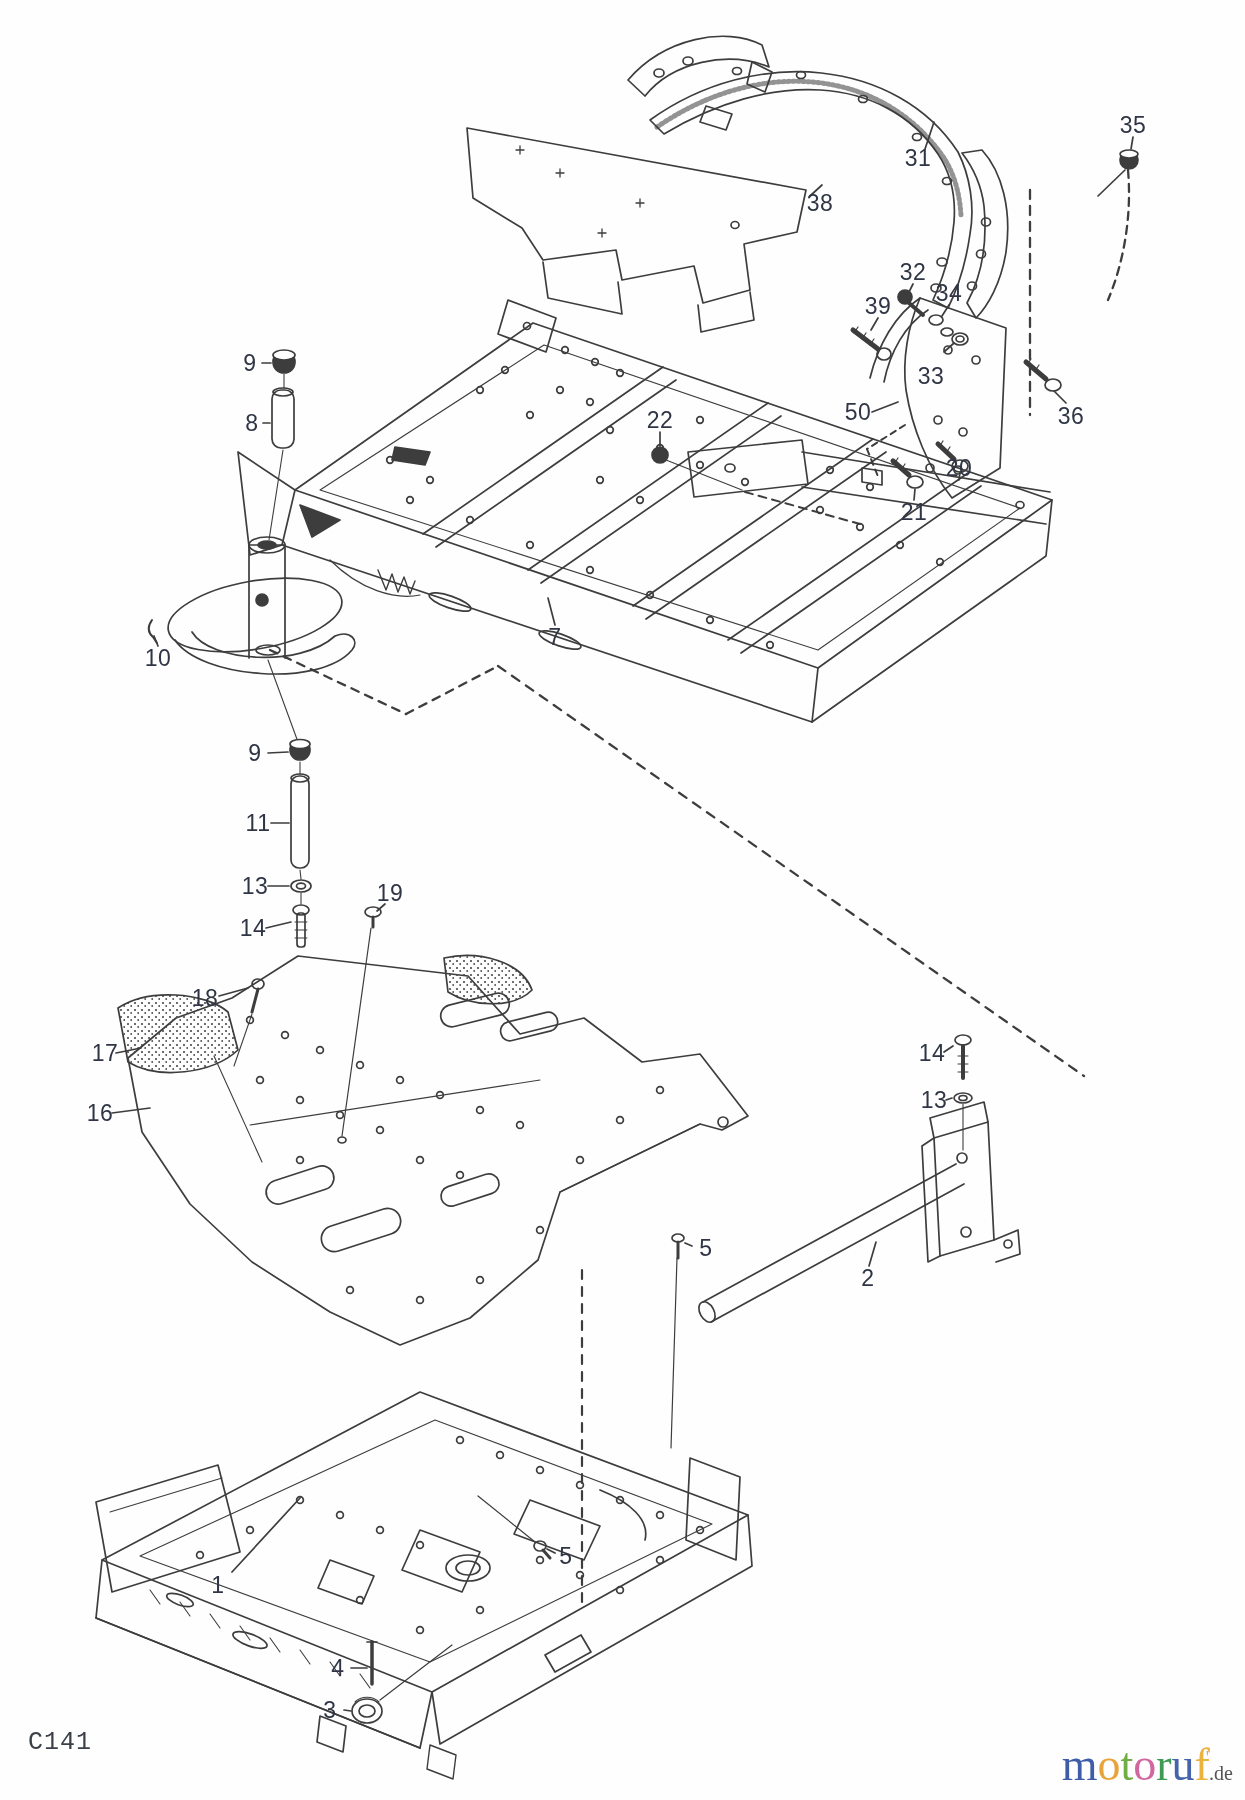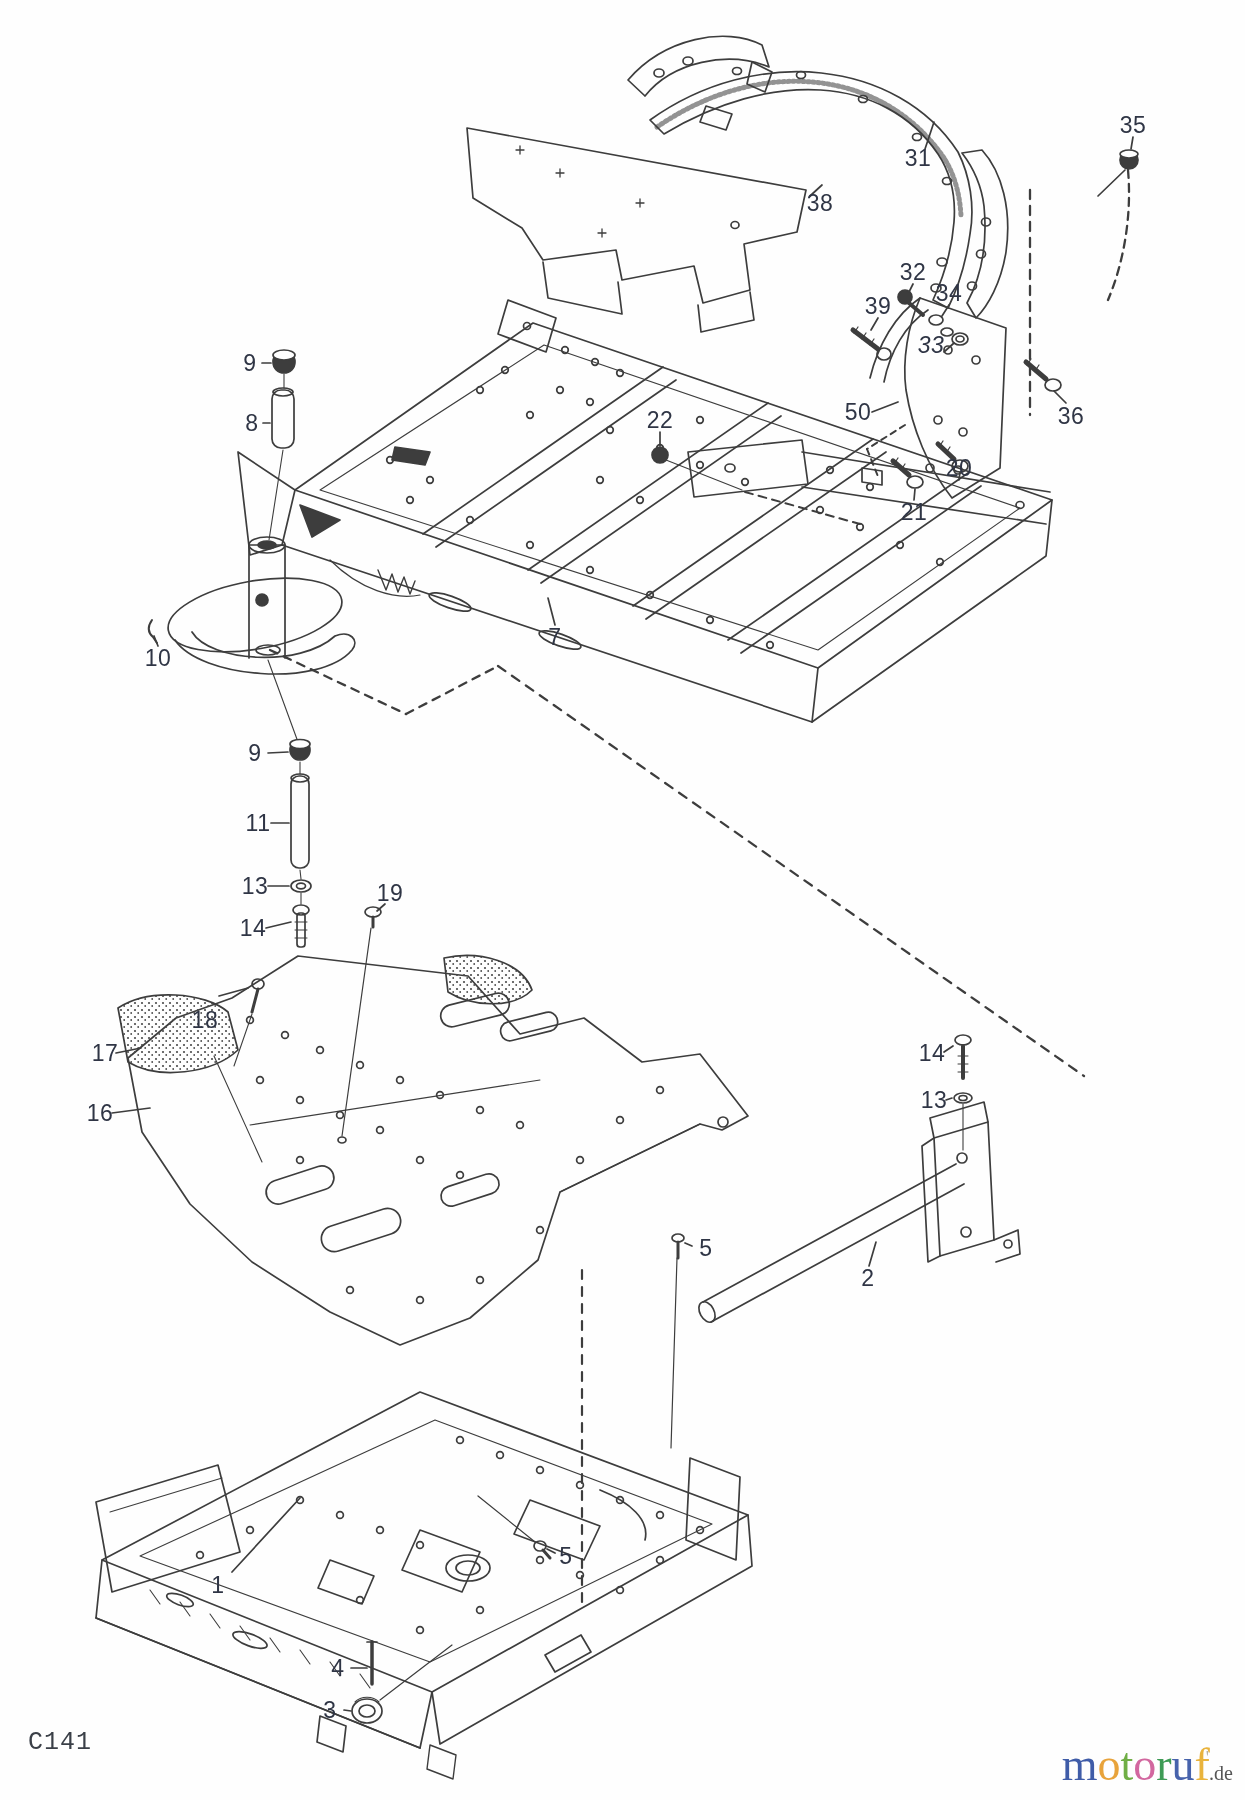--- a/index.html
+++ b/index.html
@@ -377,36 +377,36 @@
 
 </svg>
 
 <div id="callout-layer">
       <div class="callout" style="left: 1133px; top: 125px;">35</div>
       <div class="callout" style="left: 918px; top: 158px;">31</div>
       <div class="callout" style="left: 820px; top: 175px; margin-top: 28px;">38</div>
       <div class="callout" style="left: 913px; top: 272px; text-align: center;">32</div>
       <div class="callout" style="left: 949px; top: 293px;">34</div>
       <div class="callout" style="left: 878px; top: 306px;">39</div>
-      <div class="callout" style="left: 931px; top: 345px; font-style: italic;">33</div>
+      <div class="callout" style="left: 931px; top: 376px;">33</div>
       <div class="callout" style="left: 1071px; top: 416px;">36</div>
       <div class="callout" style="left: 858px; top: 412px;">50</div>
       <div class="callout" style="left: 959px; top: 468px;">20</div>
       <div class="callout" style="left: 914px; top: 512px;">21</div>
       <div class="callout" style="left: 660px; top: 420px;">22</div>
       <div class="callout" style="left: 250px; top: 363px;">9</div>
       <div class="callout" style="left: 252px; top: 423px;">8</div>
       <div class="callout" style="left: 158px; top: 658px;">10</div>
       <div class="callout" style="left: 555px; top: 637px;">7</div>
       <div class="callout" style="left: 255px; top: 753px;">9</div>
       <div class="callout" style="left: 258px; top: 823px;">11</div>
       <div class="callout" style="left: 255px; top: 886px;">13</div>
       <div class="callout" style="left: 253px; top: 928px;">14</div>
       <div class="callout" style="left: 390px; top: 893px;">19</div>
-      <div class="callout" style="left: 205px; top: 998px; margin-top: 22px;">18</div>
+      <div class="callout" style="left: 205px; top: 998px;">18</div>
       <div class="callout" style="left: 105px; top: 1053px;">17</div>
       <div class="callout" style="left: 100px; top: 1113px;">16</div>
       <div class="callout" style="left: 932px; top: 1053px;">14</div>
       <div class="callout" style="left: 934px; top: 1100px;">13</div>
       <div class="callout" style="left: 706px; top: 1248px;">5</div>
       <div class="callout" style="left: 868px; top: 1278px;">2</div>
       <div class="callout" style="left: 566px; top: 1556px;">5</div>
       <div class="callout" style="left: 218px; top: 1585px;">1</div>
       <div class="callout" style="left: 338px; top: 1668px;">4</div>
       <div class="callout" style="left: 330px; top: 1710px;">3</div>

